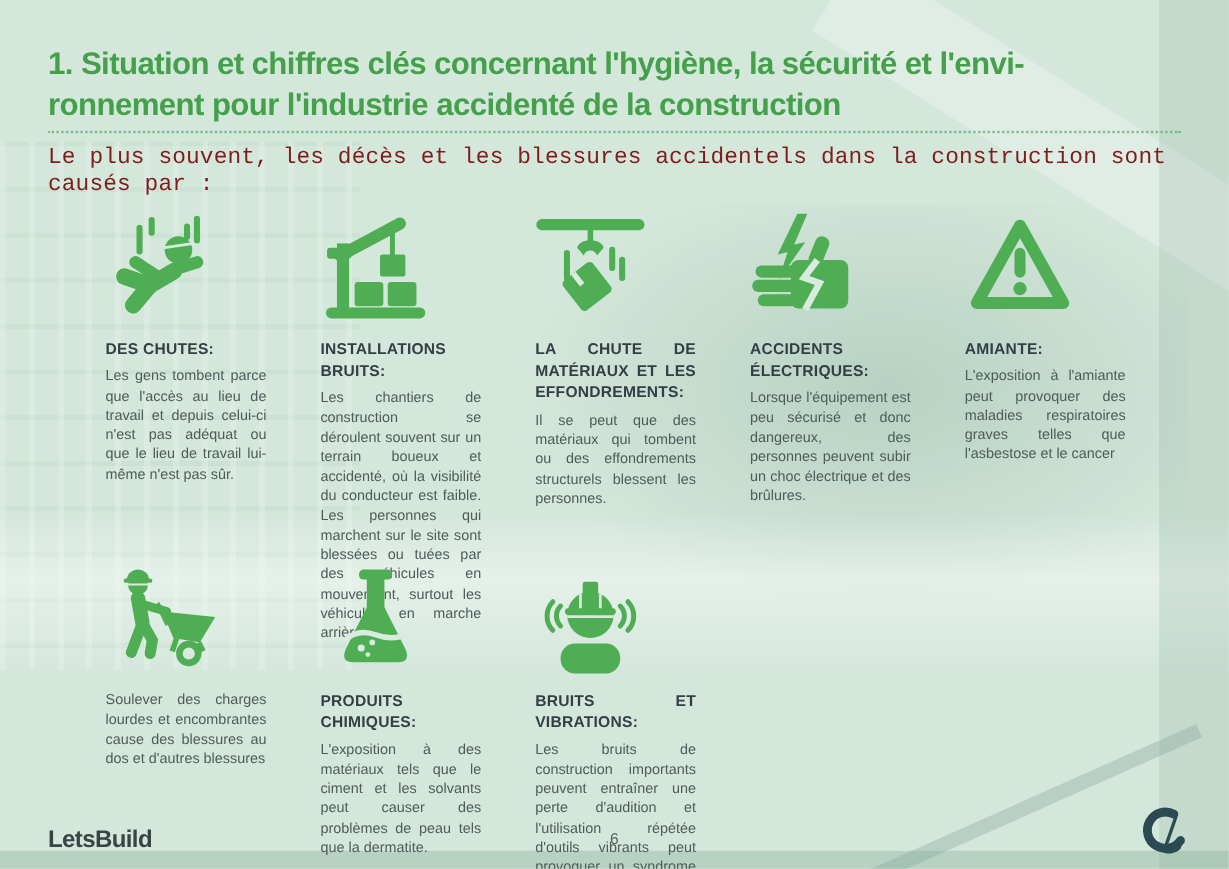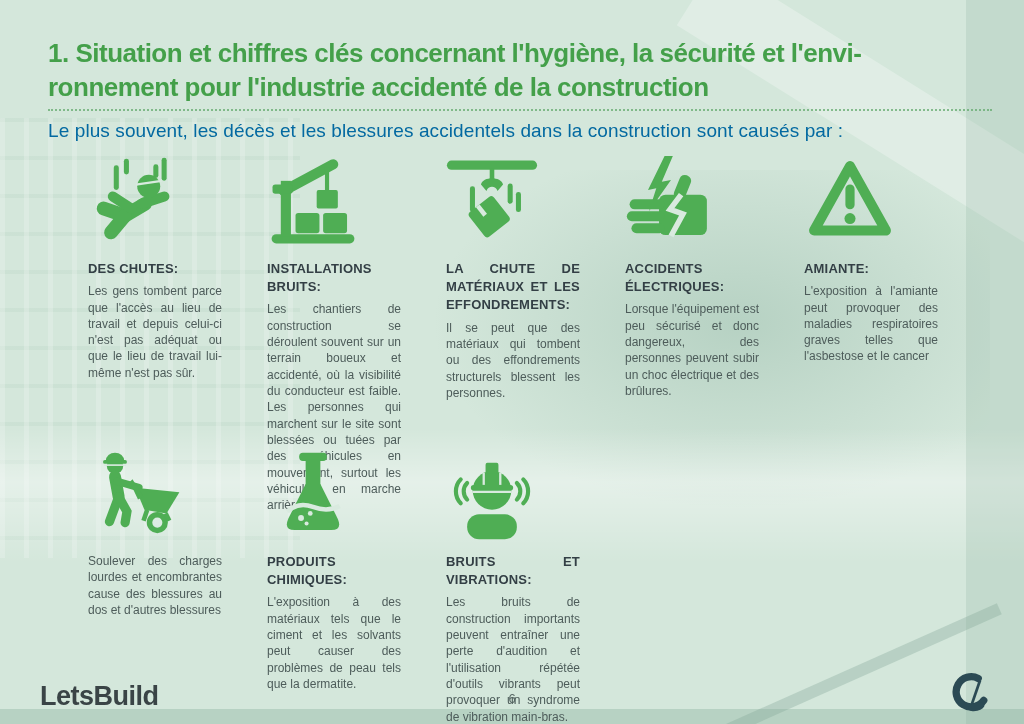--- a/index.html
+++ b/index.html
@@ -30,25 +30,25 @@
   #bg-machine{left:430px;top:170px;width:560px;height:340px;
     background:radial-gradient(ellipse at 55% 45%, rgba(125,168,148,.34), rgba(125,168,148,0) 70%);}
   #bg-band{left:0;top:428px;width:1024px;height:135px;
     background:linear-gradient(180deg, rgba(255,255,255,0), rgba(255,255,255,.40) 40%, rgba(255,255,255,0));}
   #bg-beam{right:-70px;top:70px;width:430px;height:75px;background:rgba(255,255,255,.28);transform:rotate(32deg);}
   #bg-diag{right:10px;bottom:40px;width:340px;height:12px;background:rgba(110,150,135,.28);transform:rotate(-24deg);}
   #bg-right{right:0;top:0;width:58px;height:724px;background:rgba(130,170,150,.20);}
   #bg-bottom{left:0;bottom:0;width:1024px;height:15px;background:rgba(130,170,150,.34);}
 
   
-  header{position:relative;padding:36px 40px 0 16px;z-index:2;margin-left:32px;}
+  header{position:relative;padding:36px 40px 0 40px;z-index:2;}
   h1{font-size:26px;line-height:34px;font-weight:bold;color:var(--title-green);letter-spacing:-0.5px;}
   h1 .tl{display:block;white-space:nowrap;}
   .dotted{margin-top:5px;border-top:2px dotted rgba(100,170,110,.75);width:944px;}
-  .subtitle{margin-top:9px;font-size:19px;color:#0369a1;letter-spacing:0.1px;}
+  .subtitle{margin-top:9px;font-size:19px;color:#7f1d1d;letter-spacing:0.1px;font-family:Liberation Mono, monospace;}
 
   
   .grid{
     position:relative;z-index:2;
     margin:14px 86px 0 88px;
     display:grid;
     grid-template-columns:repeat(5, 1fr);
     grid-template-rows:293px auto;
     column-gap:45px;
   }
@@ -58,21 +58,21 @@
     font-size:13px;font-weight:bold;color:var(--dark);
     letter-spacing:0.2px;line-height:1.4;text-align:justify;margin-bottom:5px;
   }
   .cell p{
     font-size:12px;line-height:1.36;color:var(--body);
     text-align:justify;
   }
 
   
   footer{position:absolute;left:0;bottom:0;width:1024px;height:60px;z-index:2;}
-  .brand{position:absolute;left:40px;bottom:12px;font-size:27px;font-weight:bold;color:var(--brand);letter-spacing:-0.5px;text-align:right;}
+  .brand{position:absolute;left:40px;bottom:12px;font-size:20px;font-weight:bold;color:var(--brand);letter-spacing:-0.5px;text-align:right;}
   .pagenum{position:absolute;left:0;right:0;bottom:18px;text-align:center;font-size:13px;color:#566663;}
   .logo{position:absolute;right:32px;bottom:8px;width:44px;height:44px;}
 </style>
 </head>
 <body>
 
 <div class="bg" id="bg-gridL"></div>
 <div class="bg" id="bg-machine"></div>
 <div class="bg" id="bg-band"></div>
 <div class="bg" id="bg-beam"></div>

